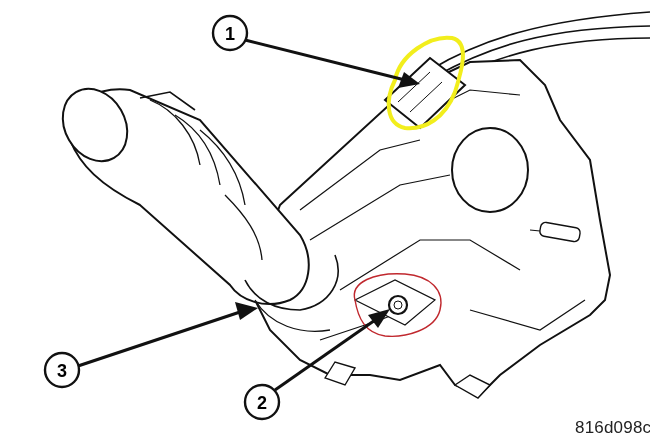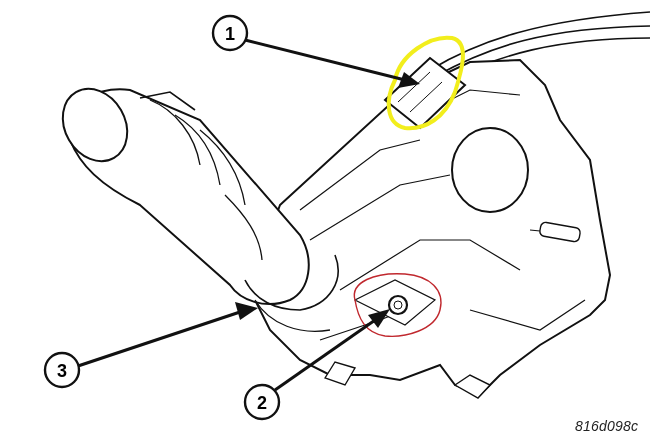--- a/index.html
+++ b/index.html
@@ -1,19 +1,19 @@
 <!DOCTYPE html>
 <html><head>
 <meta charset="utf-8">
 <style>
   html, body { margin:0; padding:0; background:#ffffff; }
   body { width:650px; height:442px; position:relative; overflow:hidden; font-family:"Liberation Sans", sans-serif; }
   #diagram { position:absolute; left:0; top:0; width:650px; height:442px; }
   .callout-label { font-family:"Liberation Sans", sans-serif; font-weight:bold; font-size:18px; }
-  .fig-code { position:absolute; left:575px; top:418px; font-family:"Liberation Sans", sans-serif; font-size:14px; color:#222; letter-spacing:0.2px;font-style:italic; }
+  .fig-code { position:absolute; left:575px; top:418px; font-family:"Liberation Sans", sans-serif; font-size:17px; color:#222; letter-spacing:0.2px; }
 </style>
 </head>
 <body>
 
 <svg id="diagram" viewBox="0 0 650 442" xmlns="http://www.w3.org/2000/svg">
 
   <g fill="none" stroke="#111" stroke-width="1.6">
     <path d="M430 70 C 480 40, 540 20, 650 12"></path>
     <path d="M436 76 C 490 46, 545 28, 650 26"></path>
     <path d="M442 82 C 500 55, 555 38, 650 38"></path>

